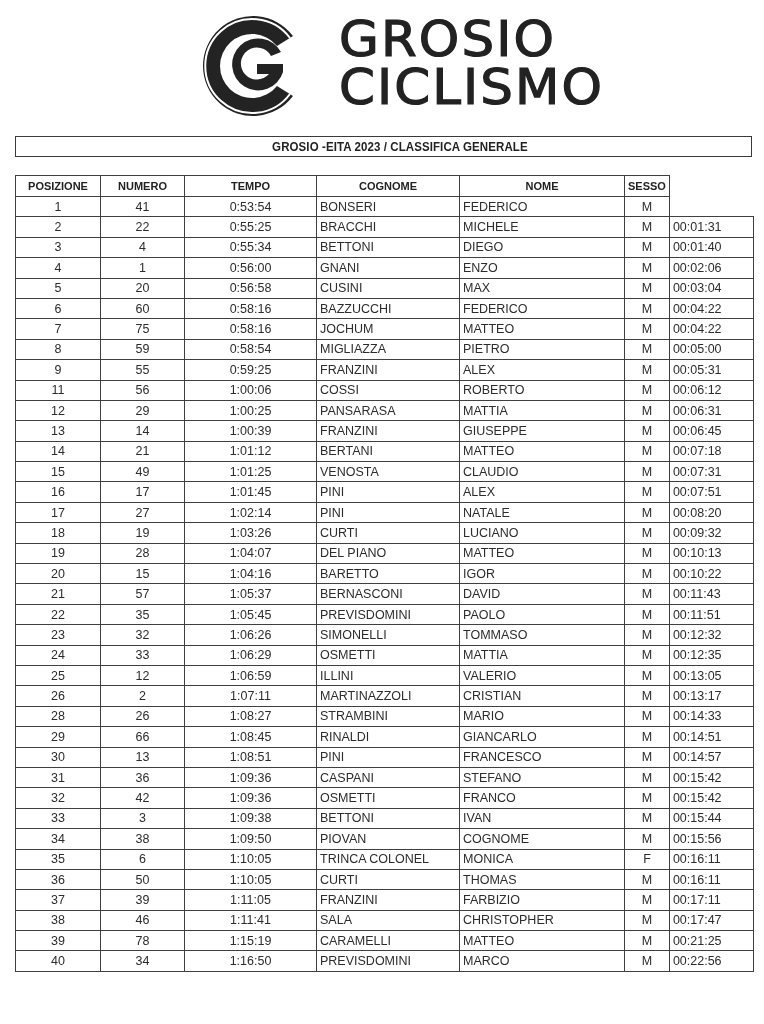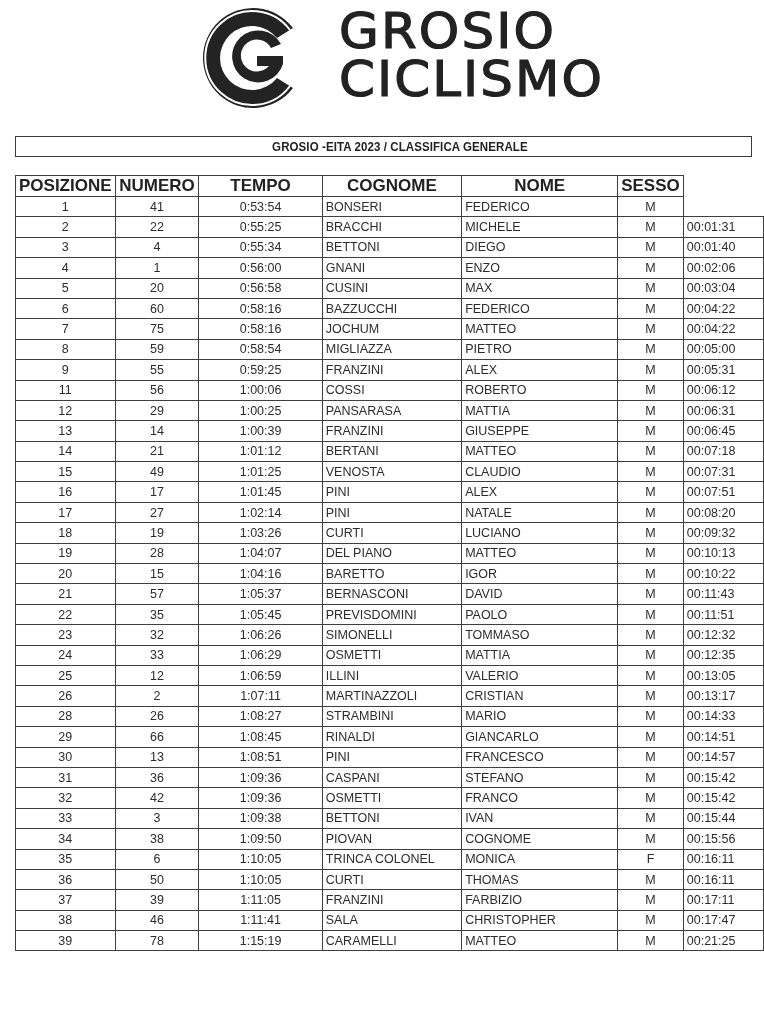--- a/index.html
+++ b/index.html
@@ -1,32 +1,32 @@
 <!DOCTYPE html>
 <html><head>
 <meta charset="utf-8">
 <style>
   * { box-sizing: border-box; margin: 0; padding: 0; }
   html, body { width: 764px; height: 1024px; background: #ffffff; overflow: hidden; }
   body { position: relative; font-family: "Liberation Sans", "DejaVu Sans", sans-serif; color: #2a2a2a; }
 
   
-  .logo { position: absolute; left: 195px; top: 2px; width: 420px; height: 112px; }
+  .logo { position: absolute; left: 195px; top: 10px; width: 420px; height: 112px; }
   .logo-mark { position: absolute; left: 0; top: 0; width: 112px; height: 112px; }
   .logo-text { position: absolute; left: 144px; top: 6px; width: 280px; }
   .logo-line { display: block; font-family: "DejaVu Sans", sans-serif; font-size: 49px; line-height: 48px; letter-spacing: 2px; color: #222; font-weight: normal; -webkit-text-stroke: 1.2px #222; transform: scaleX(1.05); transform-origin: left; }
 
   
   .title-box { position: absolute; left: 15px; top: 136px; width: 737px; height: 21px; border: 1.5px solid #3a3a3a; display: flex; align-items: center; justify-content: center; padding-left: 32px; }
   .title-text { font-weight: bold; font-size: 12.5px; letter-spacing: 0.1px; color: #222; transform: scaleX(0.92); }
 
   
   .results { position: absolute; left: 15px; top: 175px; border-collapse: collapse; table-layout: fixed; }
   .results th, .results td { border: 1.5px solid #3f3f3f; height: 20.4px; font-size: 12.5px; padding: 0 3px; white-space: nowrap; overflow: hidden; color: #2c2c2c; }
-  .results th { font-weight: bold; text-align: center; color: #222; font-size: 17px; height: 21px; }
+  .results th { font-weight: bold; text-align: center; color: #222; font-size: 11px; height: 21px; }
   .results td.c { text-align: center; }
   .results td.l { text-align: left; }
   .results td.r { text-align: left; padding-right: 3px; }
   .results th.blank, .results td.blank { border: none; border-left: 1.5px solid #3f3f3f; }
   .results thead th.blank { border-left: 1.5px solid #3f3f3f; }
   col.c1 { width: 85px; } col.c2 { width: 84px; } col.c3 { width: 132px; }
   col.c4 { width: 143px; } col.c5 { width: 165px; } col.c6 { width: 44px; } col.c7 { width: 84px; }
   .results tr.first td.gapcell { border: none; border-left: 1.5px solid #3f3f3f; border-bottom: 1.5px solid #3f3f3f; }
 </style>
 </head>
@@ -398,14 +398,23 @@
       </tr>
       <tr>
         <td class="c">39</td>
         <td class="c">78</td>
         <td class="c">1:15:19</td>
         <td class="l">CARAMELLI</td>
         <td class="l">MATTEO</td>
         <td class="c">M</td>
         <td class="r">00:21:25</td>
       </tr>
+      <tr>
+        <td class="c">40</td>
+        <td class="c">34</td>
+        <td class="c">1:16:50</td>
+        <td class="l">PREVISDOMINI</td>
+        <td class="l">MARCO</td>
+        <td class="c">M</td>
+        <td class="r">00:22:56</td>
+      </tr>
     </tbody>
 </table>
 
 </body></html>

